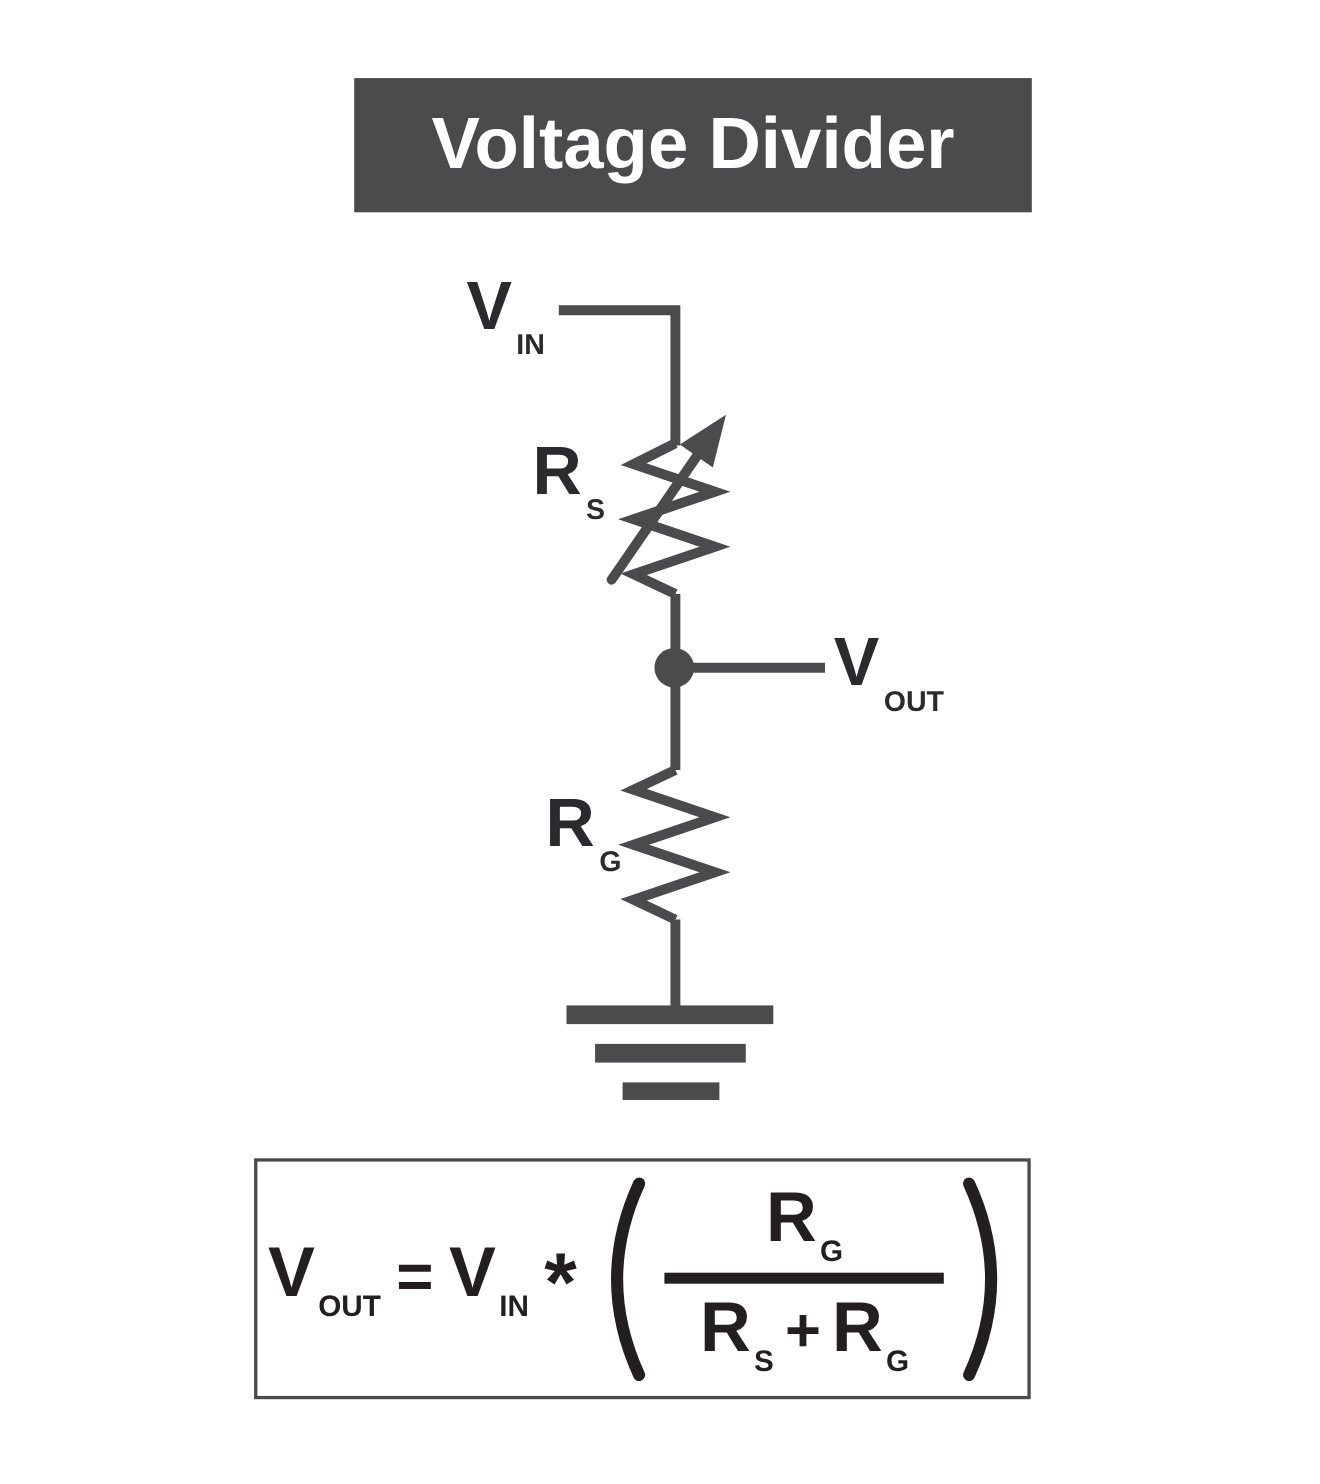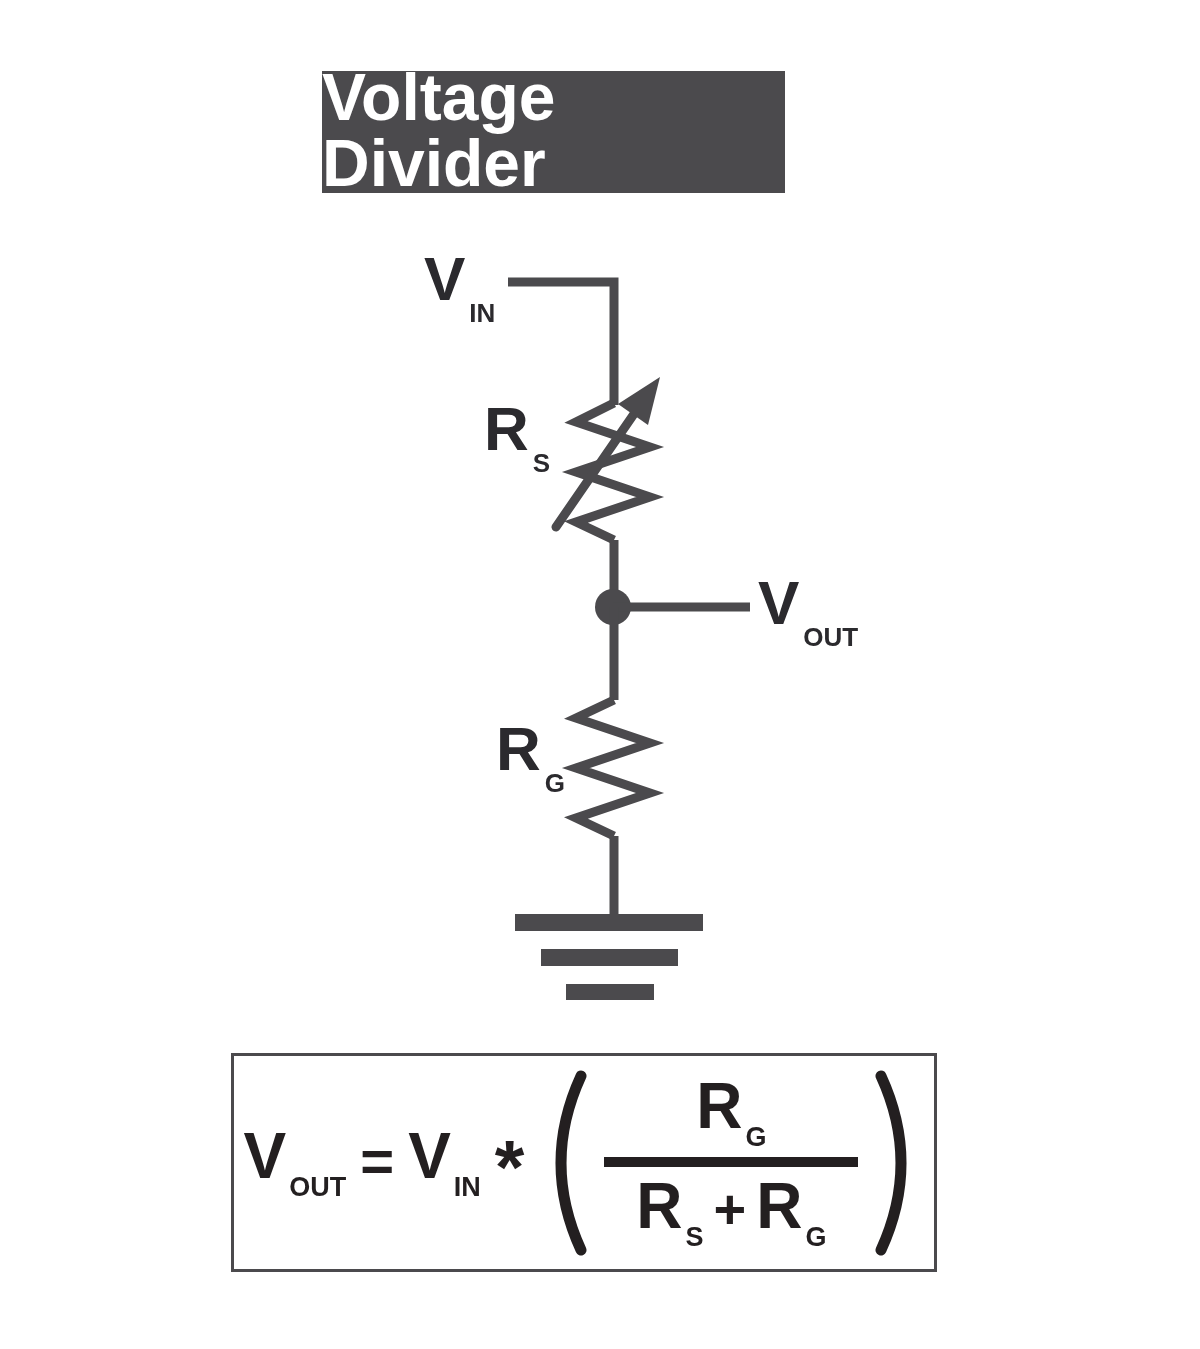--- a/index.html
+++ b/index.html
@@ -9,21 +9,21 @@
     height: 1349px;
     background: #ffffff;
     overflow: hidden;
     font-family: "Liberation Sans", sans-serif;
   }
 
   
   .banner {
     position: absolute;
     left: 322px; top: 71px;
-    width: 463px; height: 122px;
+    width: 616px; height: 122px;
     background: #4b4a4d;
     display: flex;
     align-items: center;
     justify-content: center;
   }
   .banner .banner-text {
     color: #ffffff;
     font-size: 66px;
     font-weight: bold;
     letter-spacing: 0px;

